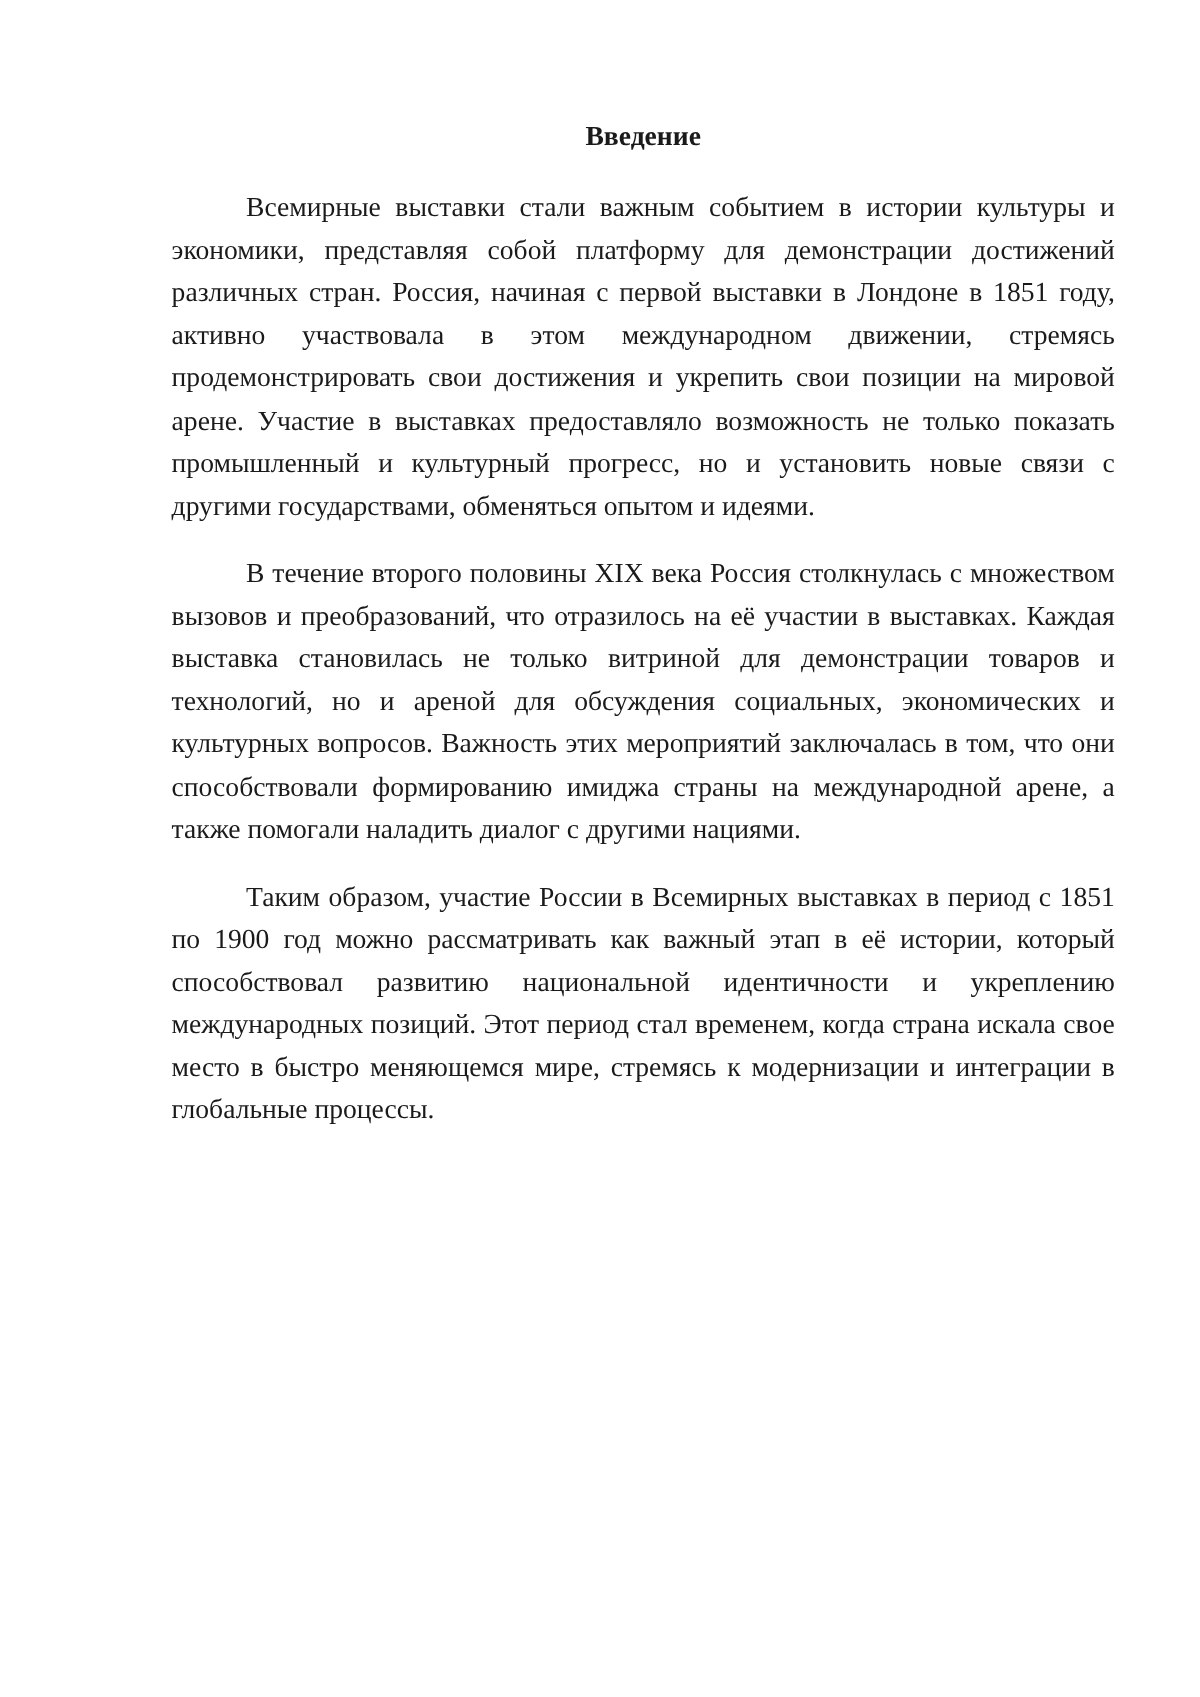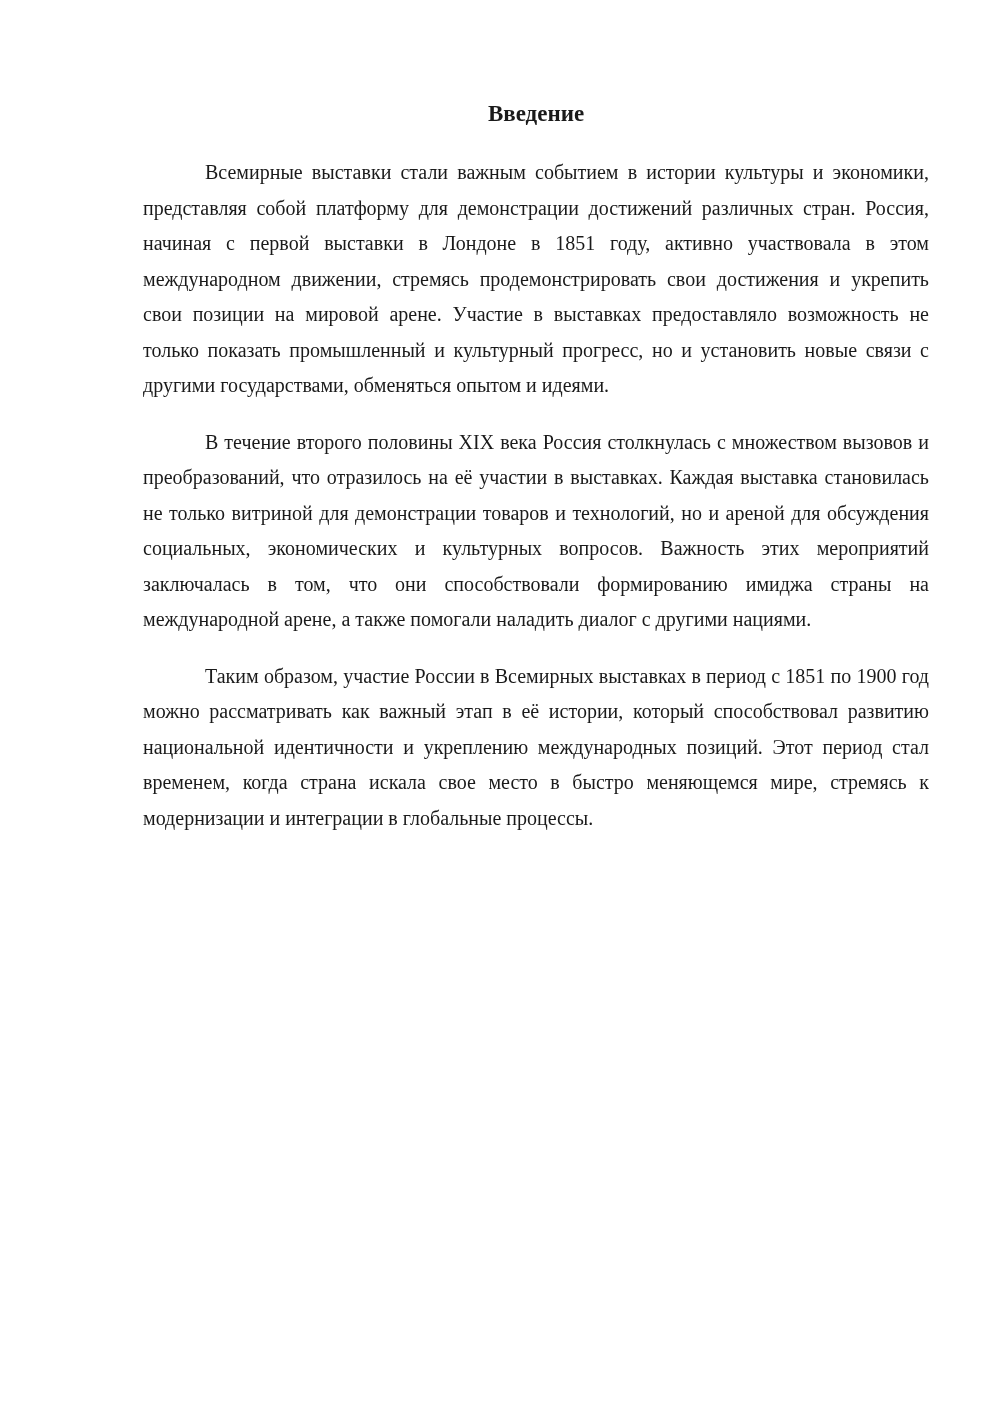--- a/index.html
+++ b/index.html
@@ -19,21 +19,21 @@
     overflow: hidden;
   }
   .doc-title {
     font-size: 23px;
     font-weight: bold;
     line-height: 35px;
     text-align: center;
     margin: 0 0 24px 0;
   }
   .body-paragraph {
-    font-size: 20px;
+    font-size: 23px;
     line-height: 35.5px;
     text-align: justify;
     text-indent: 62px;
     margin: 0 0 21px 0;
   }
   .page-number {
     position: absolute;
     top: 1322px;
     left: 143px;
     width: 786px;

